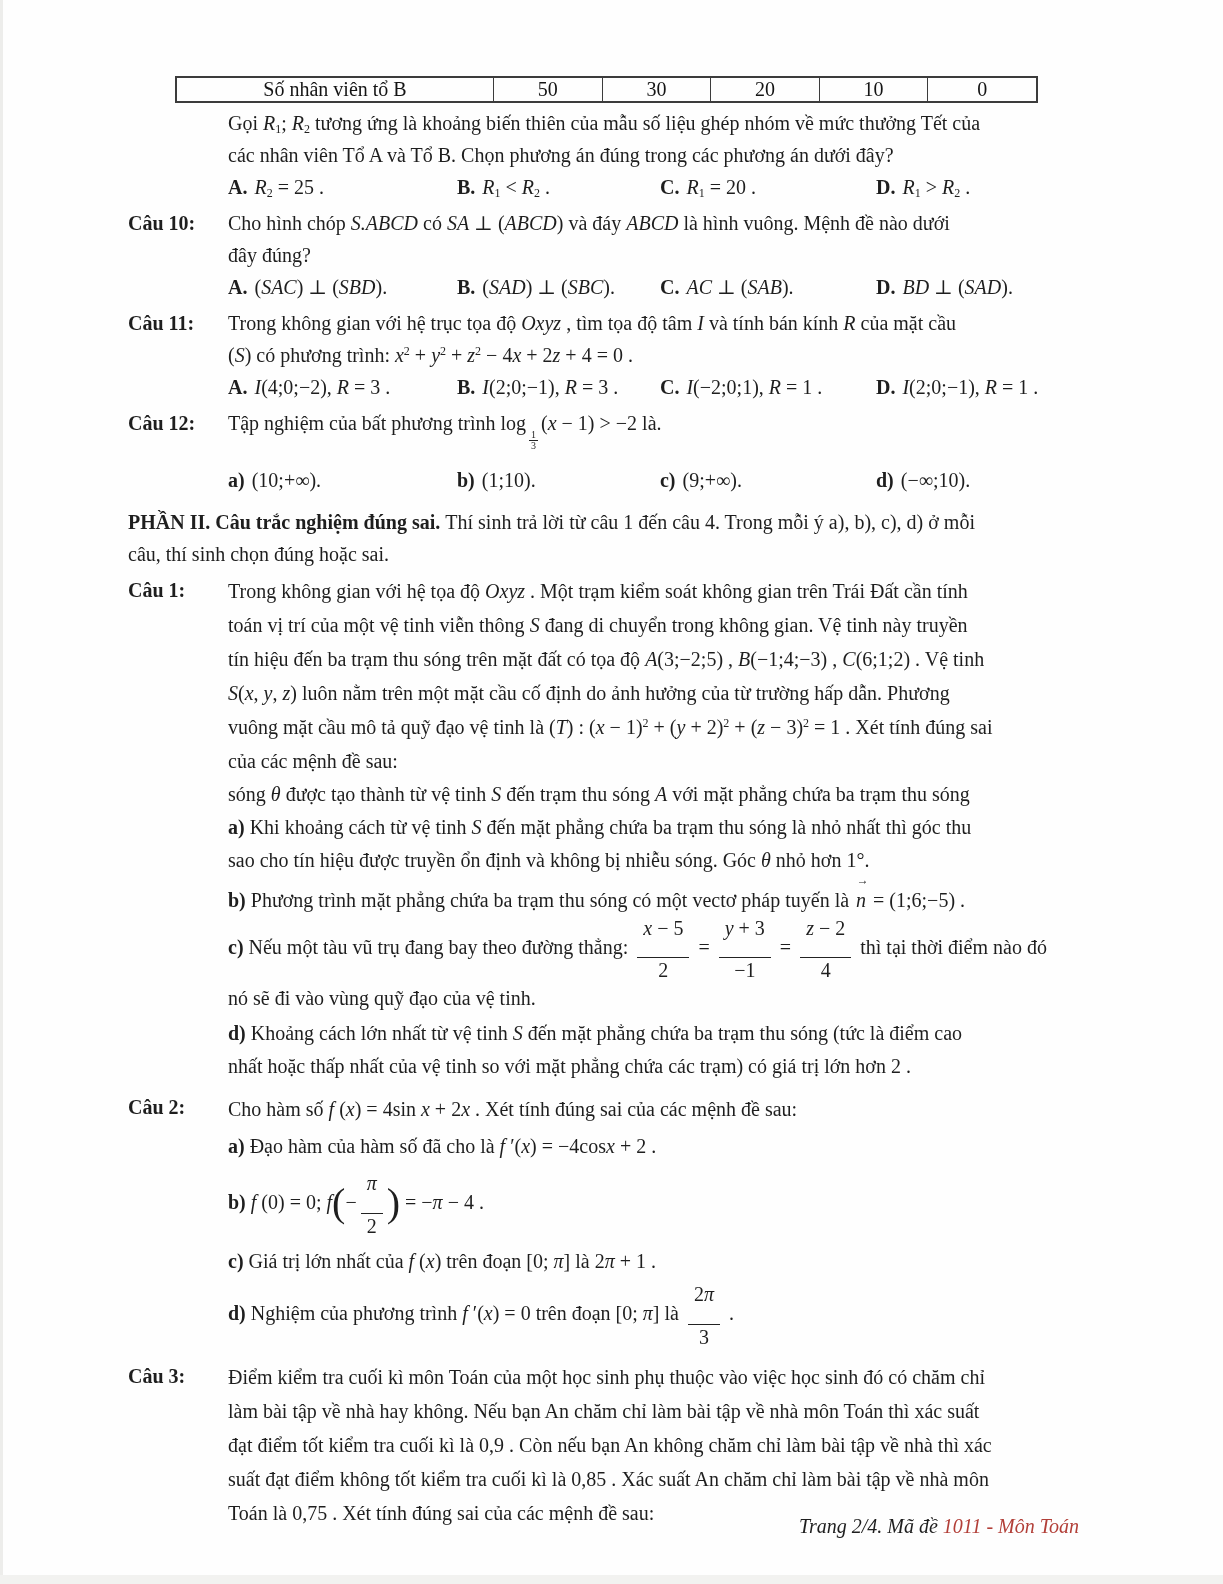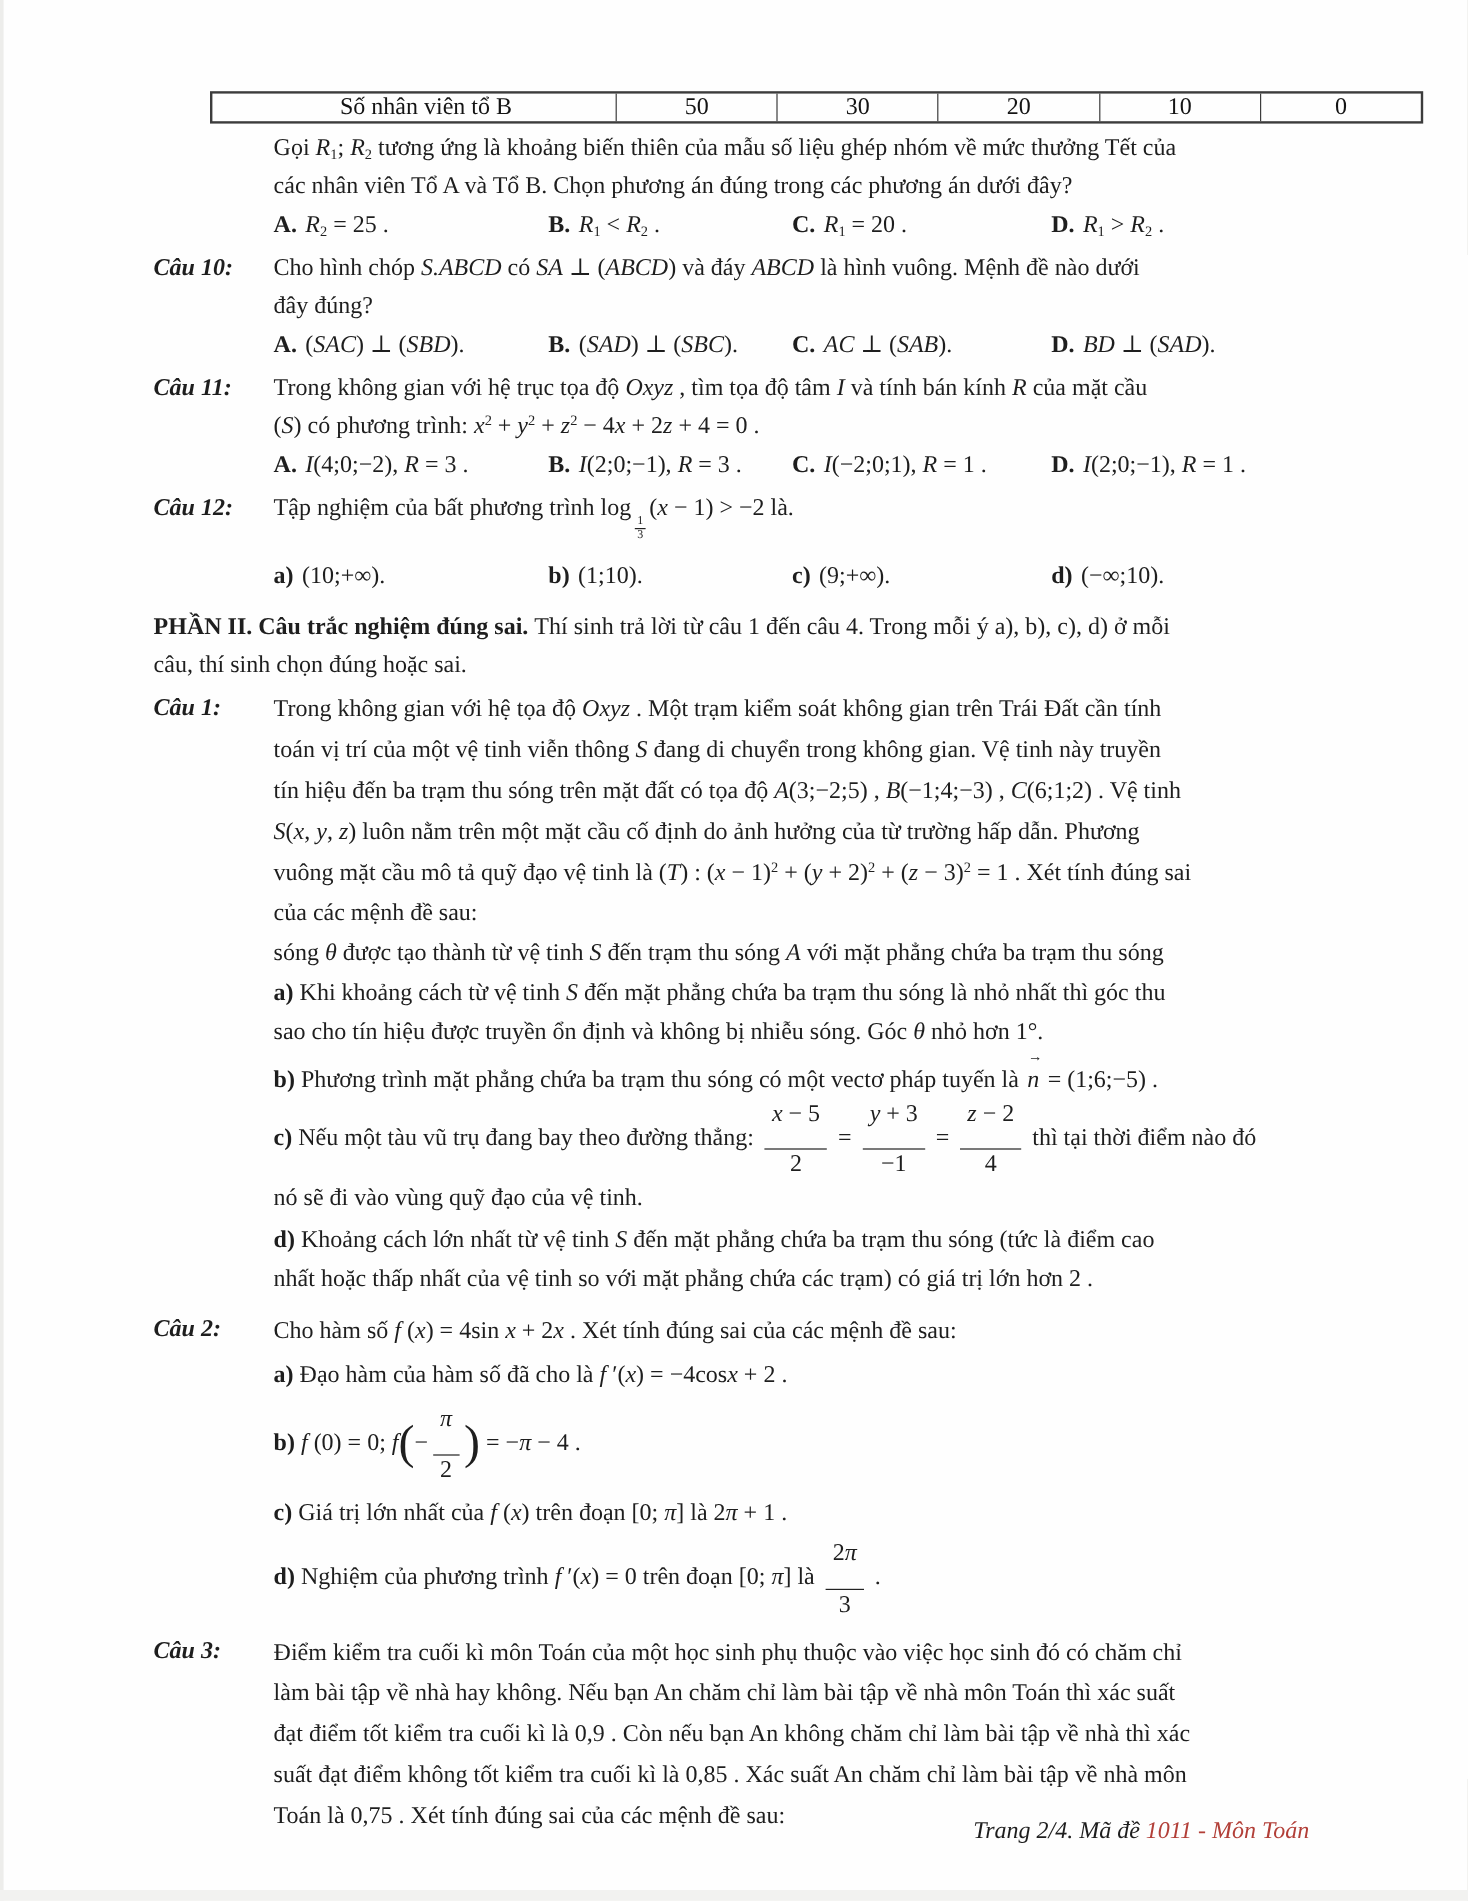--- a/index.html
+++ b/index.html
@@ -28,53 +28,53 @@
   .frac .fd{display:block;padding-top:1px;}
   
   .sfrac{display:inline-block;text-align:center;font-size:0.5em;line-height:1.05;vertical-align:-1.9em;margin:0 3px;}
   .sfrac .fn{display:block;border-bottom:1px solid #222;padding:0 2px;}
   .sfrac .fd{display:block;}
   .big{font-size:2em;line-height:0;vertical-align:-0.18em;}
   .vec{position:relative;display:inline-block;margin:0 2px;}
   .vec::before{content:"→";position:absolute;top:-0.68em;left:0.05em;font-size:0.6em;line-height:1;}
   
   .stat-table{
-    margin-left:47px;width:1011px;height:27px;
+    margin-left:47px;width:863px;height:27px;
     display:flex;border:2px solid #3c3c3c;box-sizing:border-box;
-    font-size:20px;line-height:23px;color:#141414;padding-left:20px;
+    font-size:20px;line-height:23px;color:#141414;
   }
   .stat-table .cell{
     flex:1;text-align:center;border-left:1.6px solid #3c3c3c;
     white-space:nowrap;overflow:visible;
   }
   .stat-table .cell.label{flex:none;width:316px;border-left:none;}
   
   .q{display:flex;margin-top:4px;gap:12px;}
-  .q-label{flex:none;width:88px;font-weight:bold;font-style:italic;}
+  .q-label{flex:none;width:88px;font-weight:bold;}
   .q-body{flex:1;min-width:0;}
   .opts{display:grid;grid-template-columns:26.5% 23.5% 25% 25%;}
   .opt-key{font-weight:bold;margin-right:7px;}
   .para{margin-top:10px;}
   .mb-log{margin-bottom:12px;}
   .c1 .line{line-height:34px;}
   .c1 .item-a .line{line-height:33px;}
   .c1 .item-b{margin-top:6px;line-height:40px;}
   .c1 .line-frac{line-height:56px;}
   .c1 .item-d{margin-top:2px;}
   .c1 .item-d .line{line-height:33px;}
   .c2{margin-top:8px;}
   .c2 .intro{line-height:36px;}
   .c2 .line-a{line-height:38px;}
   .c2 .line-b{line-height:74px;}
   .c2 .line-c{line-height:44px;}
   .c2 .line-d{line-height:56px;}
   .c3{margin-top:12px;}
   .c3 .line{line-height:34px;}
   .footer{
-    position:absolute;top:1515px;right:132px;
+    position:absolute;top:1515px;right:144px;
     font-size:20px;font-style:italic;color:#1e1e1e;white-space:nowrap;
   }
 </style>
 </head>
 <body>
 
 <div class="page">
   <div class="edge-left"></div>
   <div class="sheet">
 

